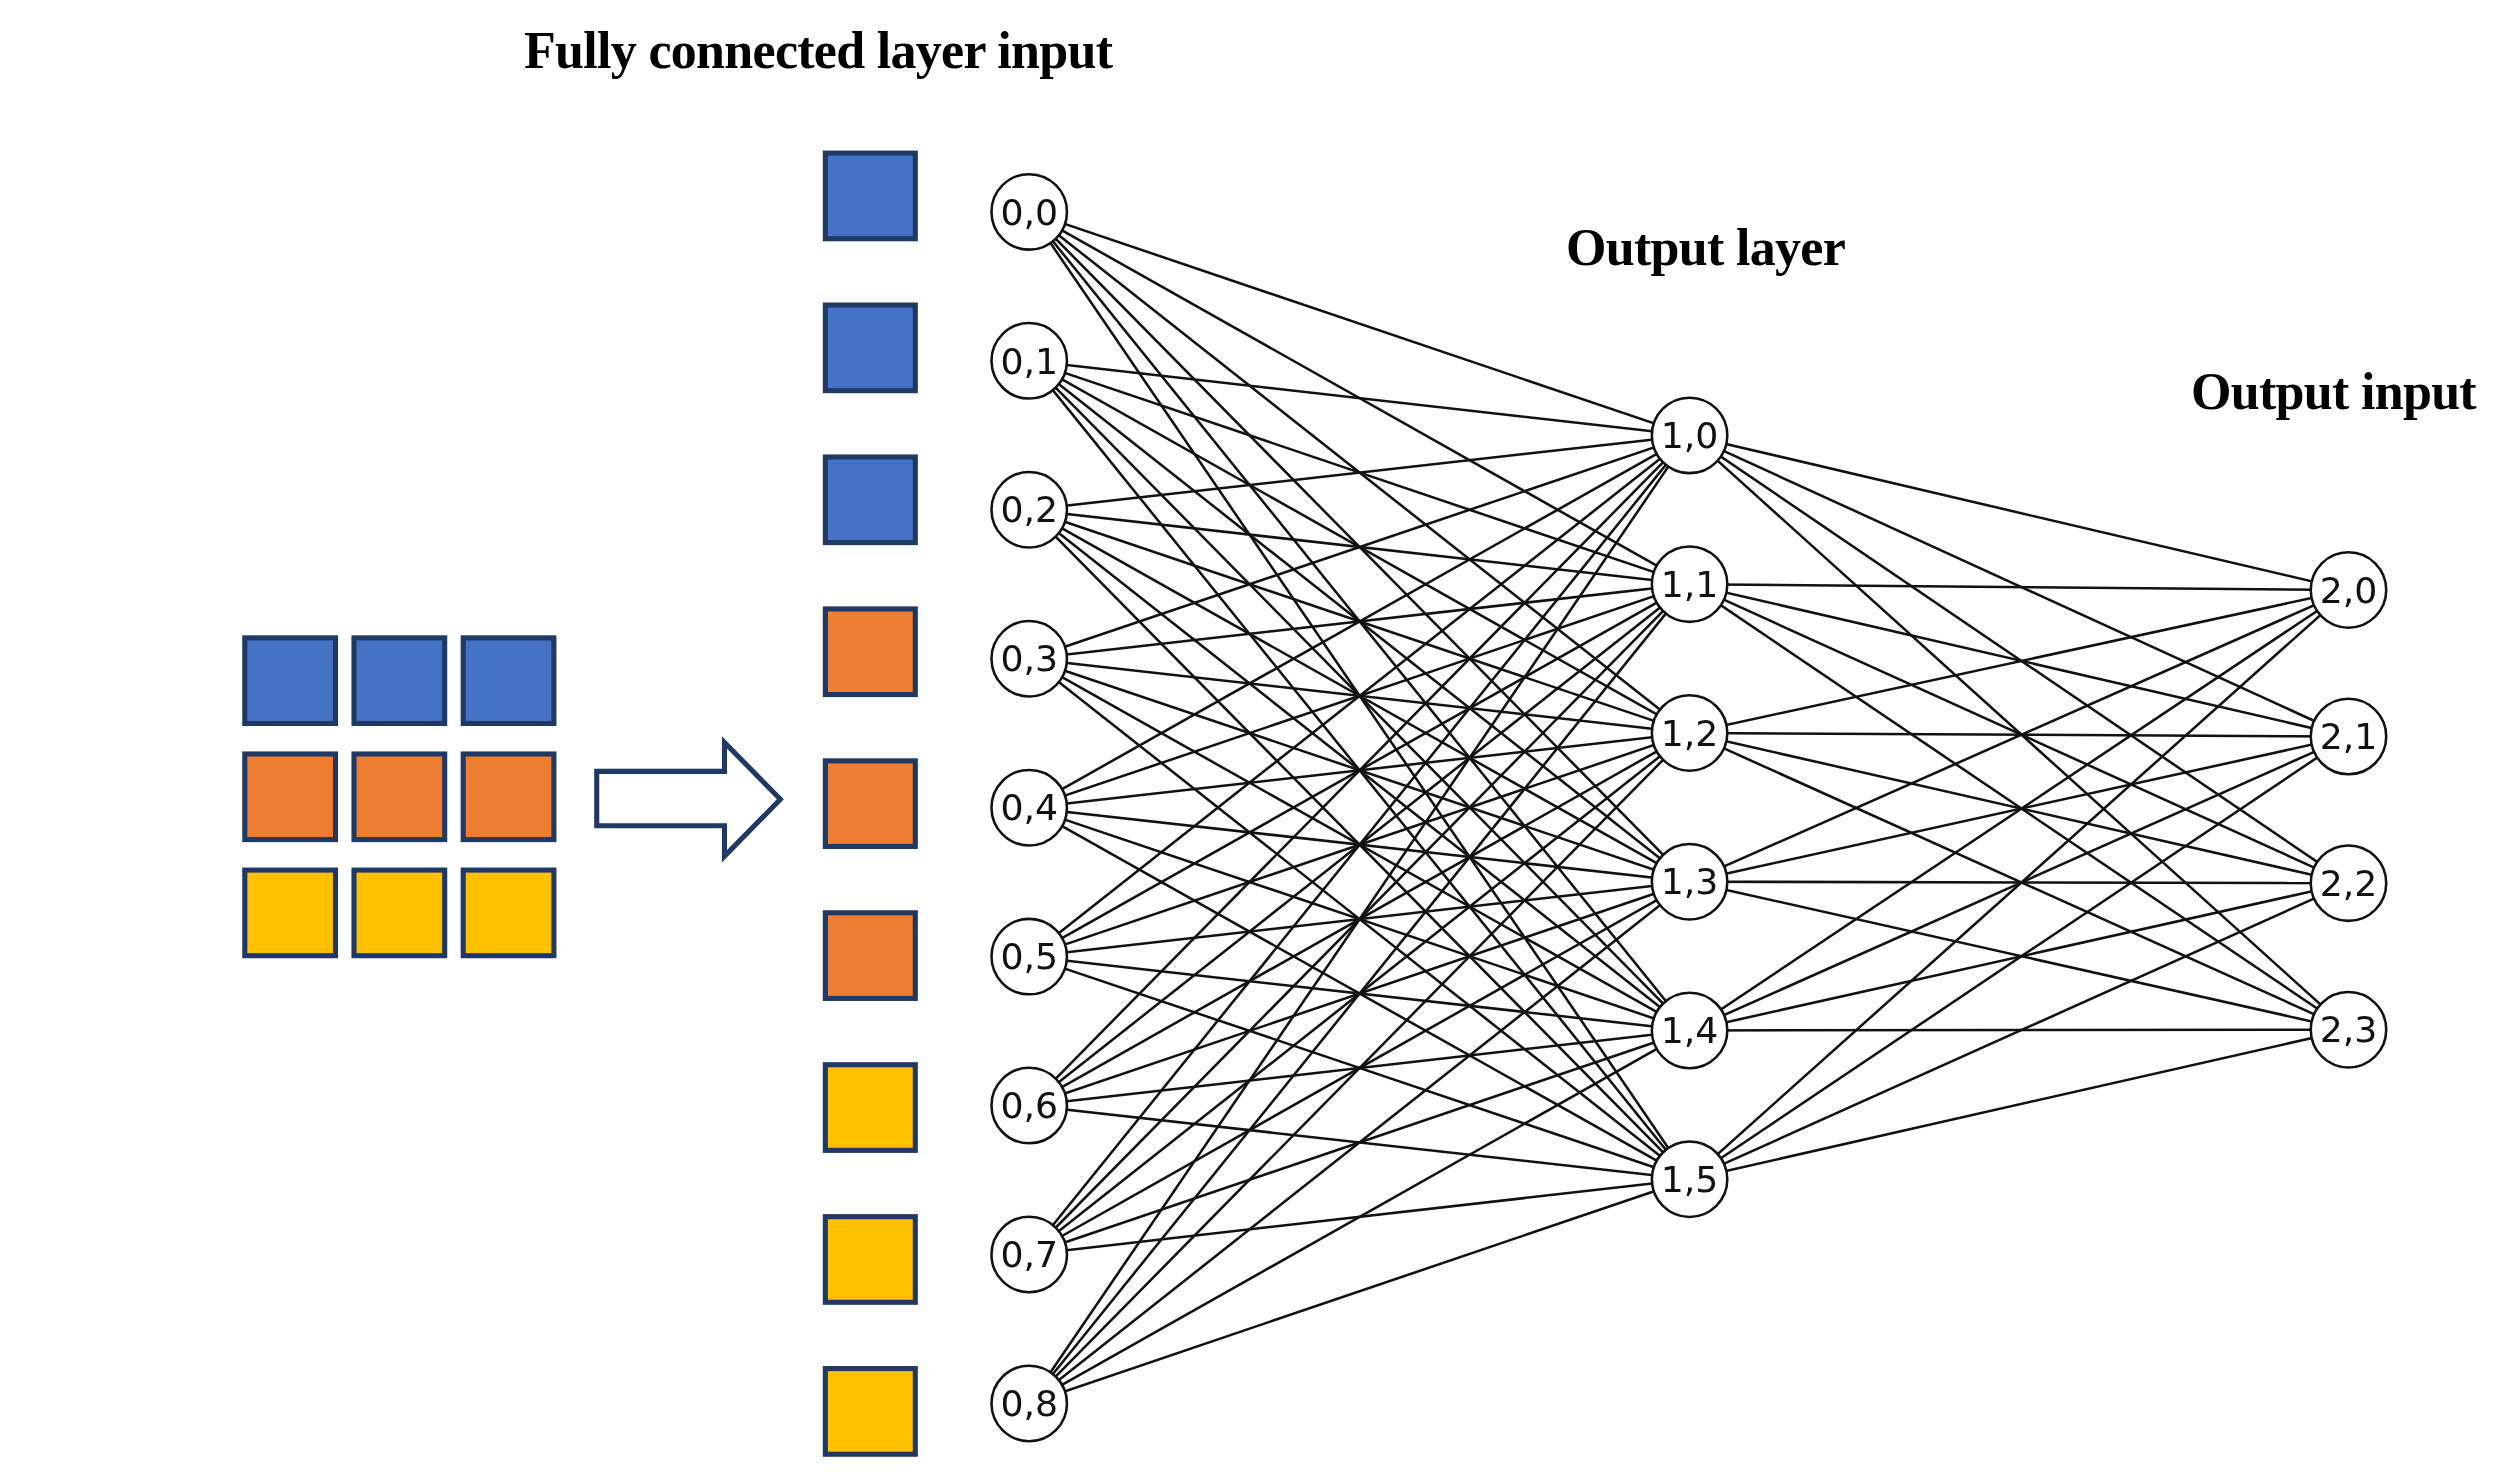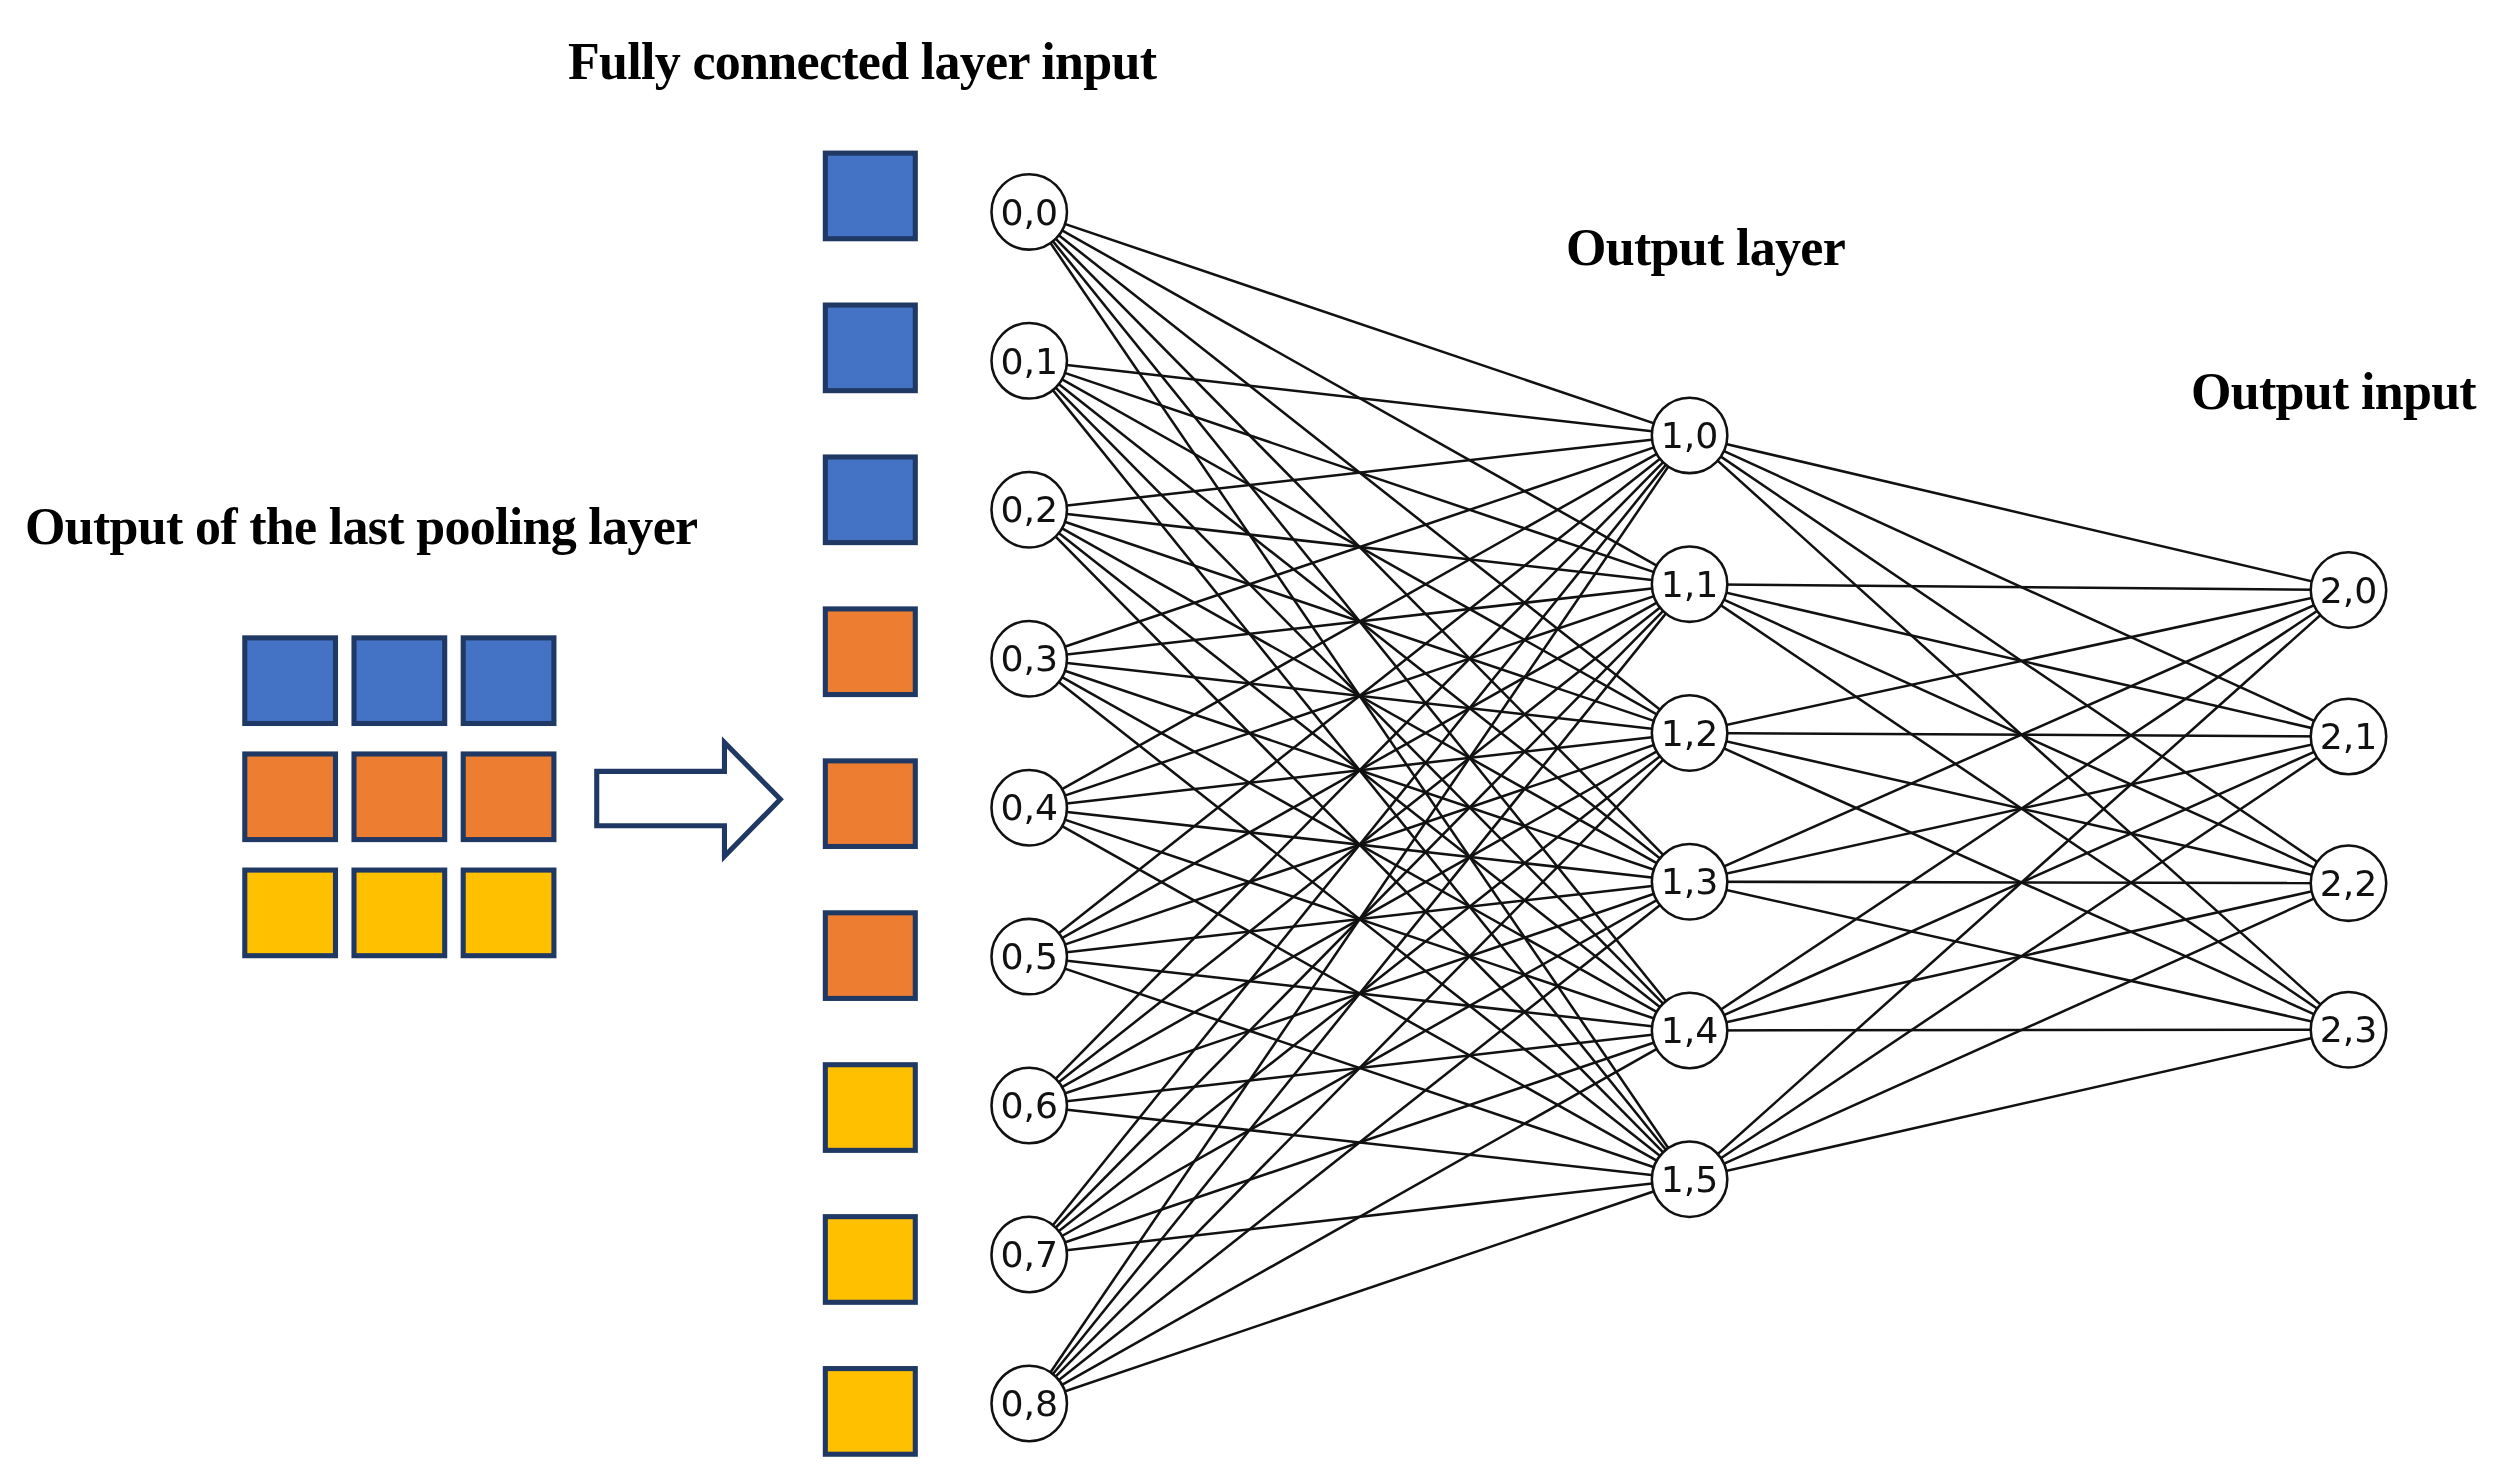--- a/index.html
+++ b/index.html
@@ -13,34 +13,33 @@
   .ttl{
     position:absolute;
     font-family:"Liberation Serif",serif;
     font-weight:700;
     font-size:52px;
     line-height:1;
     color:#000;
     white-space:nowrap;
     letter-spacing:-0.7px;
   }
-  #ttl-fc     {left:568px;  top:25px;margin-top:11px;}
+  #ttl-fc     {left:524px;  top:25px;}
   #ttl-pool   {left:25px;   top:501px;}
   #ttl-hidden {left:1566px; top:222px;}
   #ttl-output {left:2191px; top:366px;}
   svg.net{position:absolute;left:0;top:0;}
 </style>
 </head>
 <body>
 
 <div class="stage">
 
   <div id="ttl-fc" class="ttl">Fully connected layer input</div>
 
-  <div id="ttl-pool" class="ttl">Output of the last pooling layer</div>
 
   <div id="ttl-hidden" class="ttl">Output layer</div>
 
   <div id="ttl-output" class="ttl">Output input</div>
 
   <svg id="net-svg" class="net" width="2512" height="1476" viewBox="0 0 3461 2034" xmlns="http://www.w3.org/2000/svg">
       <rect x="337" y="879" width="125" height="118" fill="#4472C4" stroke="#1F3864" stroke-width="7"></rect>
       <rect x="487.5" y="879" width="125" height="118" fill="#4472C4" stroke="#1F3864" stroke-width="7"></rect>
       <rect x="638" y="879" width="125" height="118" fill="#4472C4" stroke="#1F3864" stroke-width="7"></rect>
       <rect x="337" y="1039" width="125" height="118" fill="#ED7D31" stroke="#1F3864" stroke-width="7"></rect>

